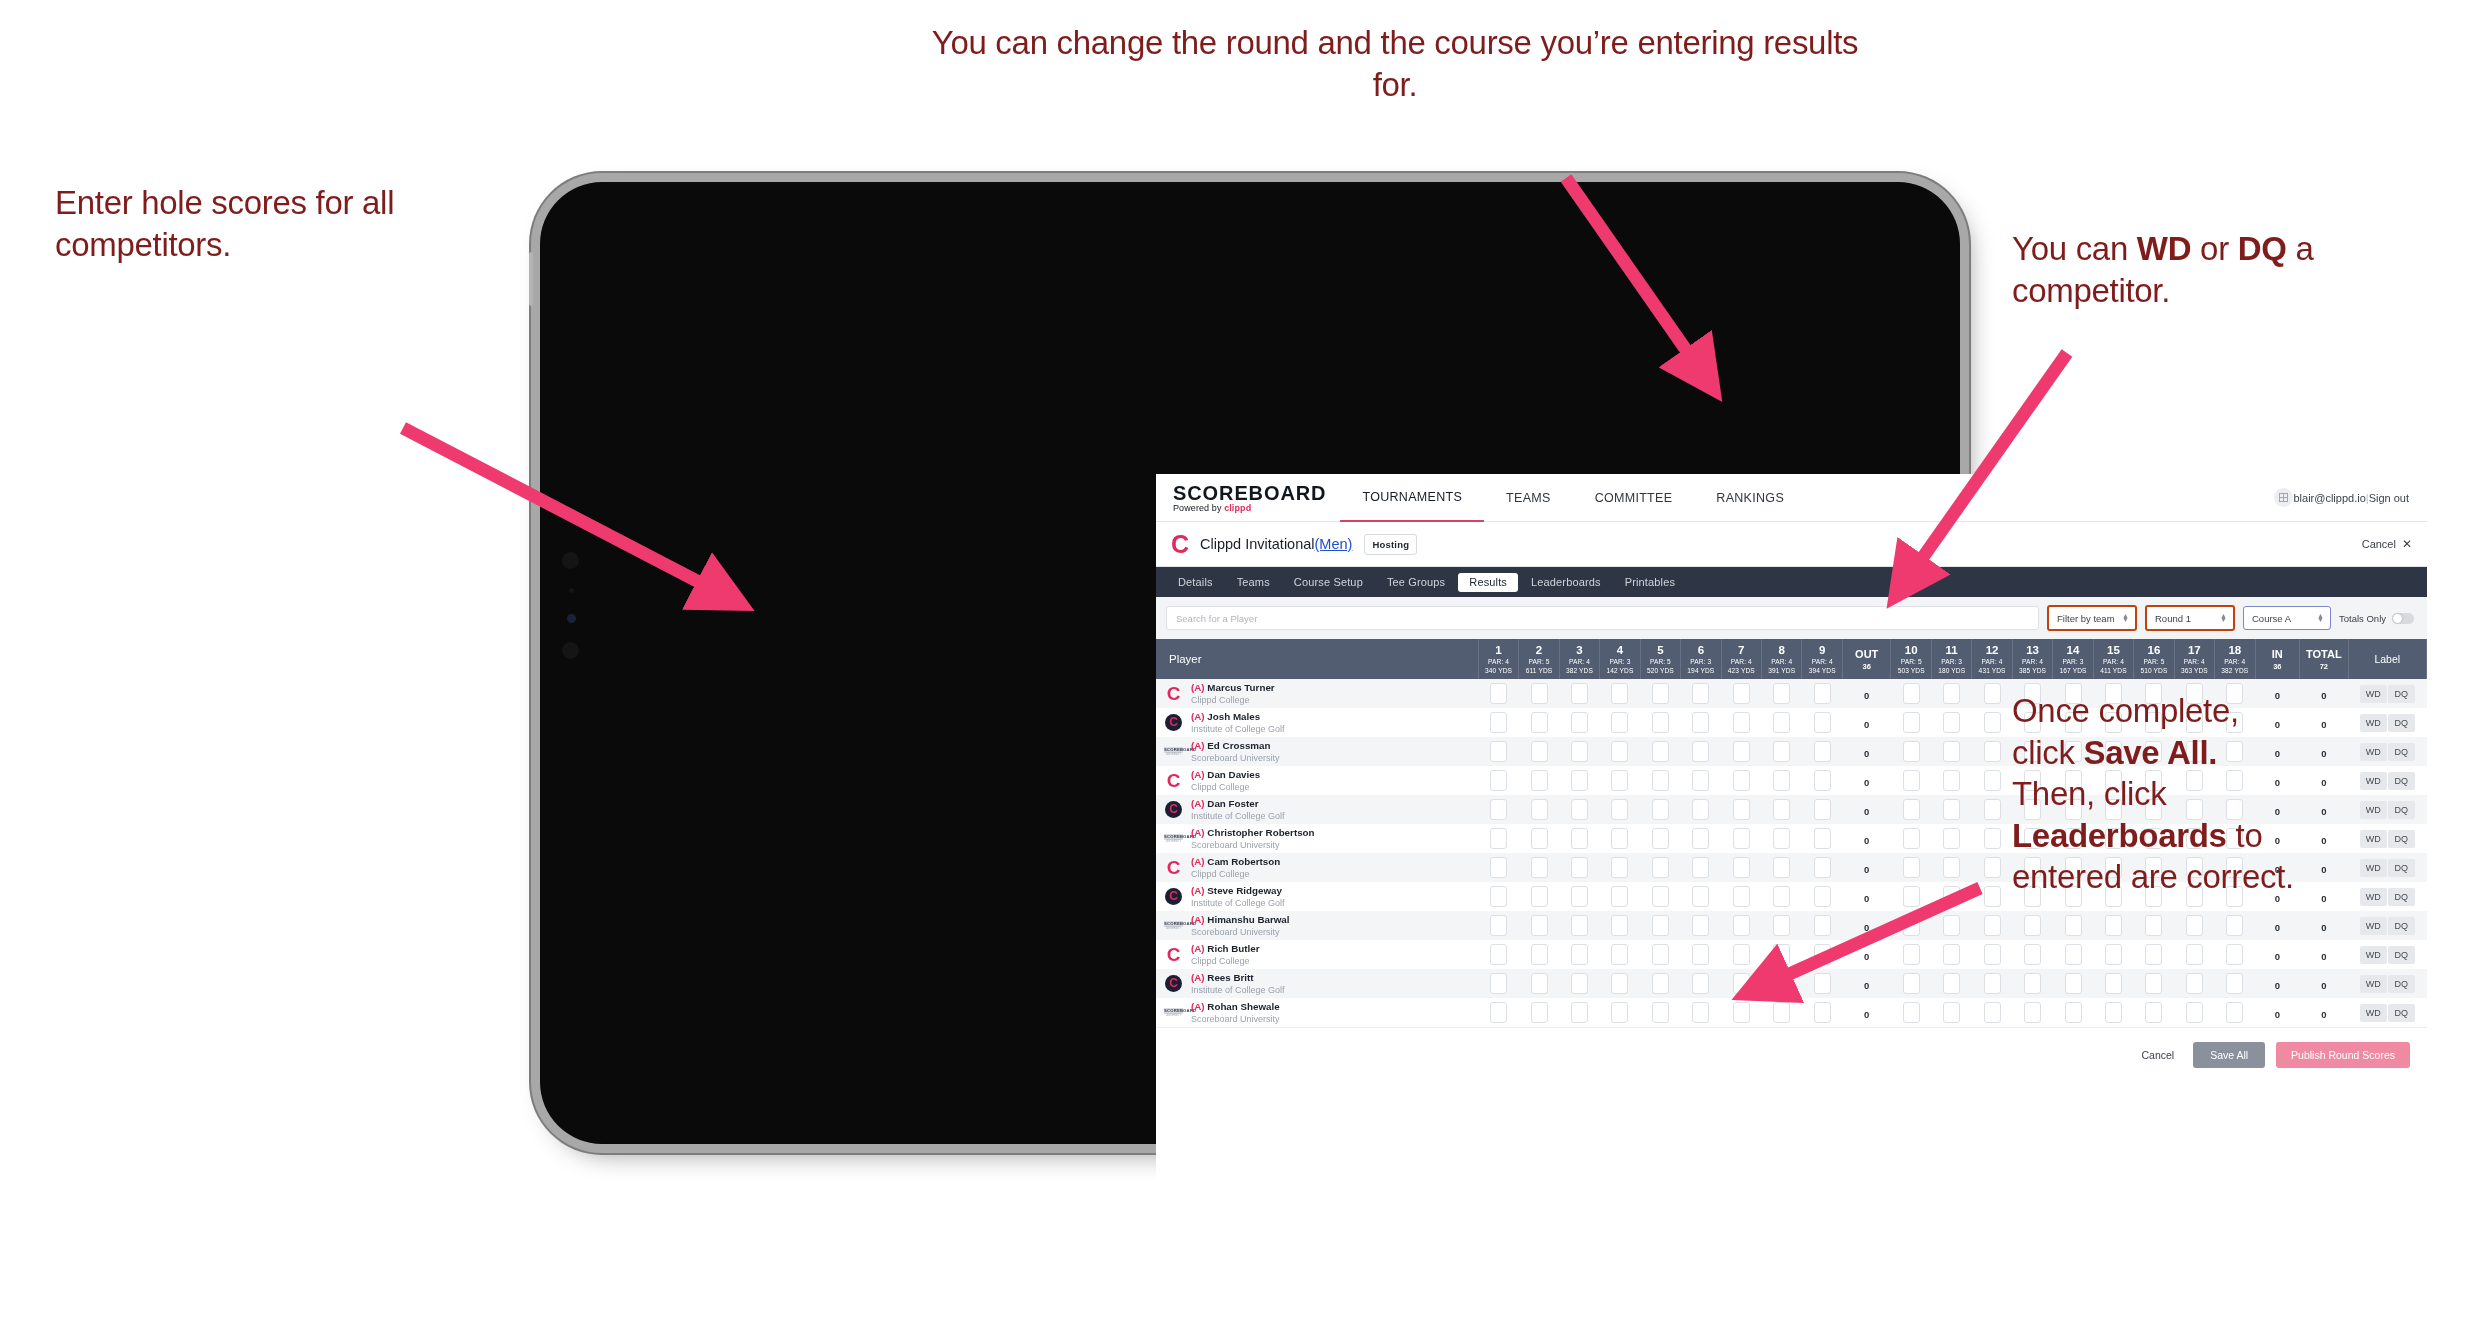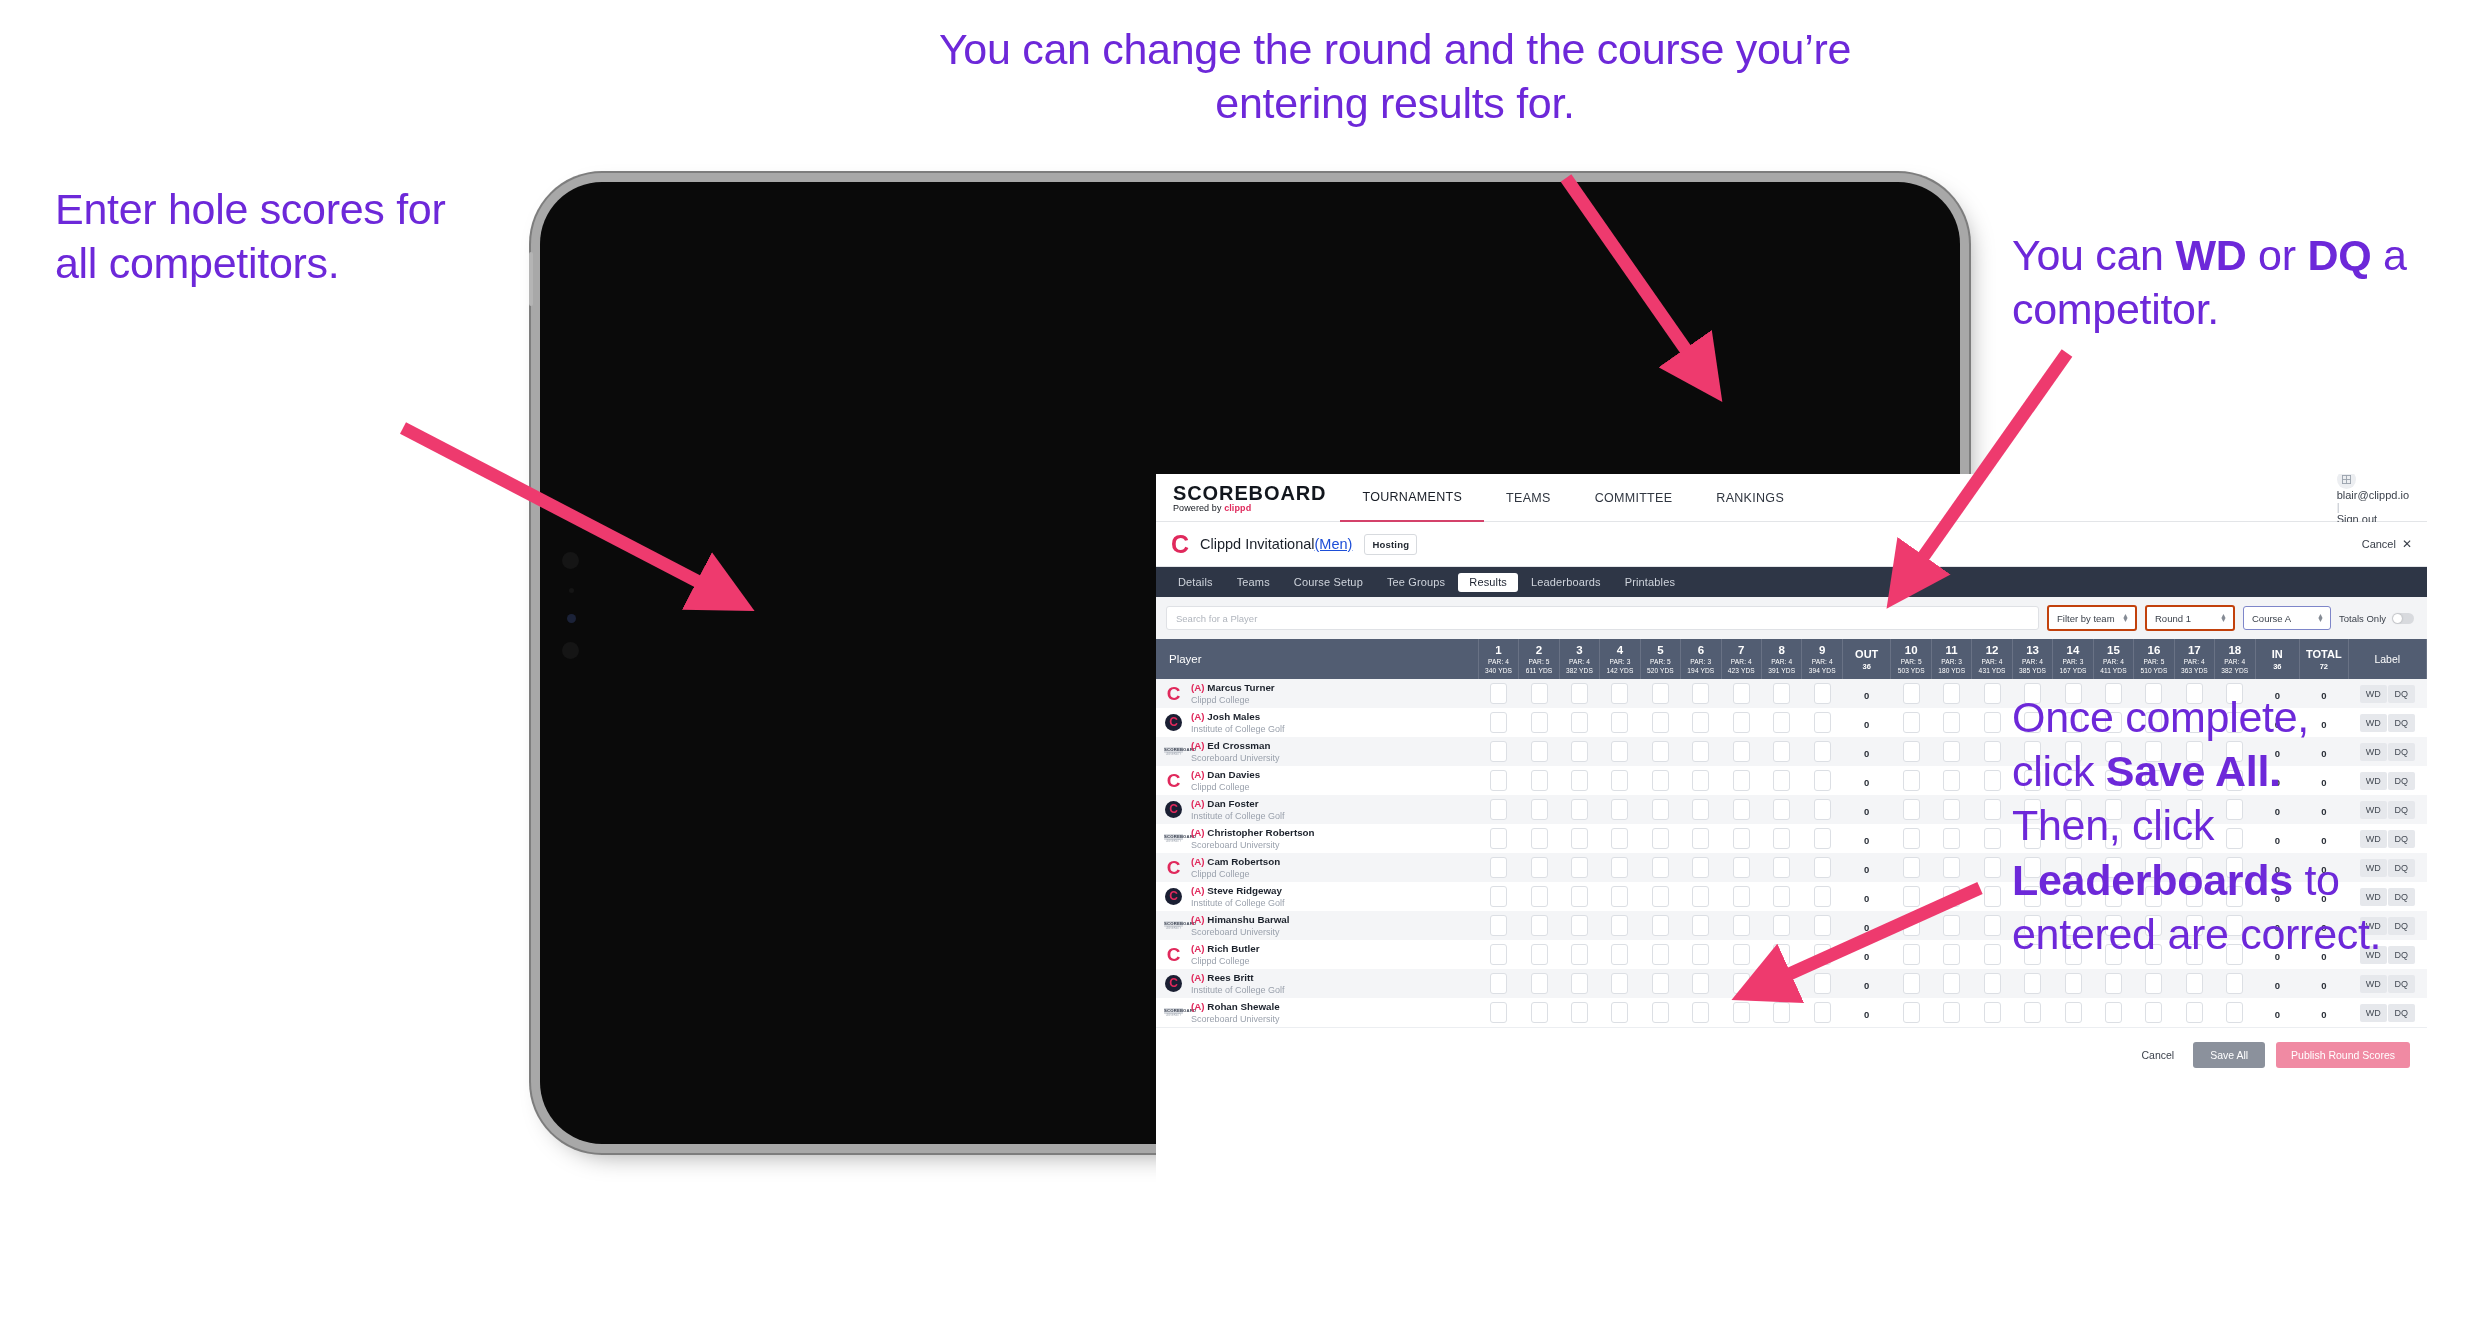--- a/index.html
+++ b/index.html
@@ -1,20 +1,20 @@
 <!DOCTYPE html>
 <html><head>
 <meta charset="utf-8">
 <style>
   html,body{margin:0;padding:0;background:#fff;}
   body{width:2489px;height:1339px;position:relative;overflow:hidden;
        font-family:"Liberation Sans",sans-serif;-webkit-font-smoothing:antialiased;}
 
   
-  .anno{position:absolute;color:#6d28d9;font-size:43px;line-height:1.26;letter-spacing:-0.3px;}
+  .anno{position:absolute;color:#7f1d1d;font-size:33px;line-height:1.26;letter-spacing:-0.3px;}
   #anno-top{left:915px;top:22px;width:960px;text-align:center;}
   #anno-left{left:55px;top:182px;width:400px;}
   #anno-wd{left:2012px;top:228px;width:460px;}
   #anno-save{left:2012px;top:690px;width:470px;}
   .anno b{font-weight:bold;}
 
   .arrow{position:absolute;pointer-events:none;}
 
   
   #tablet{position:absolute;left:540px;top:182px;width:1420px;height:962px;
@@ -27,21 +27,21 @@
 
   
   .topnav{height:47px;background:#fff;display:flex;align-items:center;
           border-bottom:1px solid #e3e5e8;position:relative;}
   .brand{padding-left:17px;padding-right:14px;line-height:1;}
   .brand .b1{font-size:20px;font-weight:bold;letter-spacing:.9px;color:#12161d;font-family:"Liberation Sans",sans-serif;}
   .brand .b2{font-size:9px;color:#12161d;margin-top:1px;letter-spacing:.1px;}
   .brand .b2 span{color:#e0295c;font-weight:bold;}
   .tn-item{font-size:12.5px;color:#303640;padding:0 22px;height:47px;display:flex;align-items:center;letter-spacing:.3px;}
   .tn-item.active{border-bottom:2.5px solid #d4416a;color:#171c25;}
-  .tn-right{margin-left:auto;display:flex;align-items:flex-start;padding-right:18px;gap:0;flex-direction:column;}
+  .tn-right{margin-left:auto;display:flex;align-items:center;padding-right:18px;gap:0;}
   .avatar{width:19px;height:19px;border-radius:50%;background:#eceef1;display:flex;align-items:center;justify-content:center;}
   .avatar svg{display:block;}
   .tn-mail{font-size:11px;color:#3c424c;}
   .sep{color:#b9bec6;font-size:11px;}
   .signout{font-size:11px;color:#3c424c;}
 
   
   .eventbar{height:44px;background:#fff;display:flex;align-items:center;border-bottom:1px solid #e3e5e8;position:relative;}
   .clogo{margin-left:15px;margin-right:11px;font-size:25px;font-weight:bold;color:#e0295c;line-height:.8;
          font-family:"Liberation Sans",sans-serif;}

